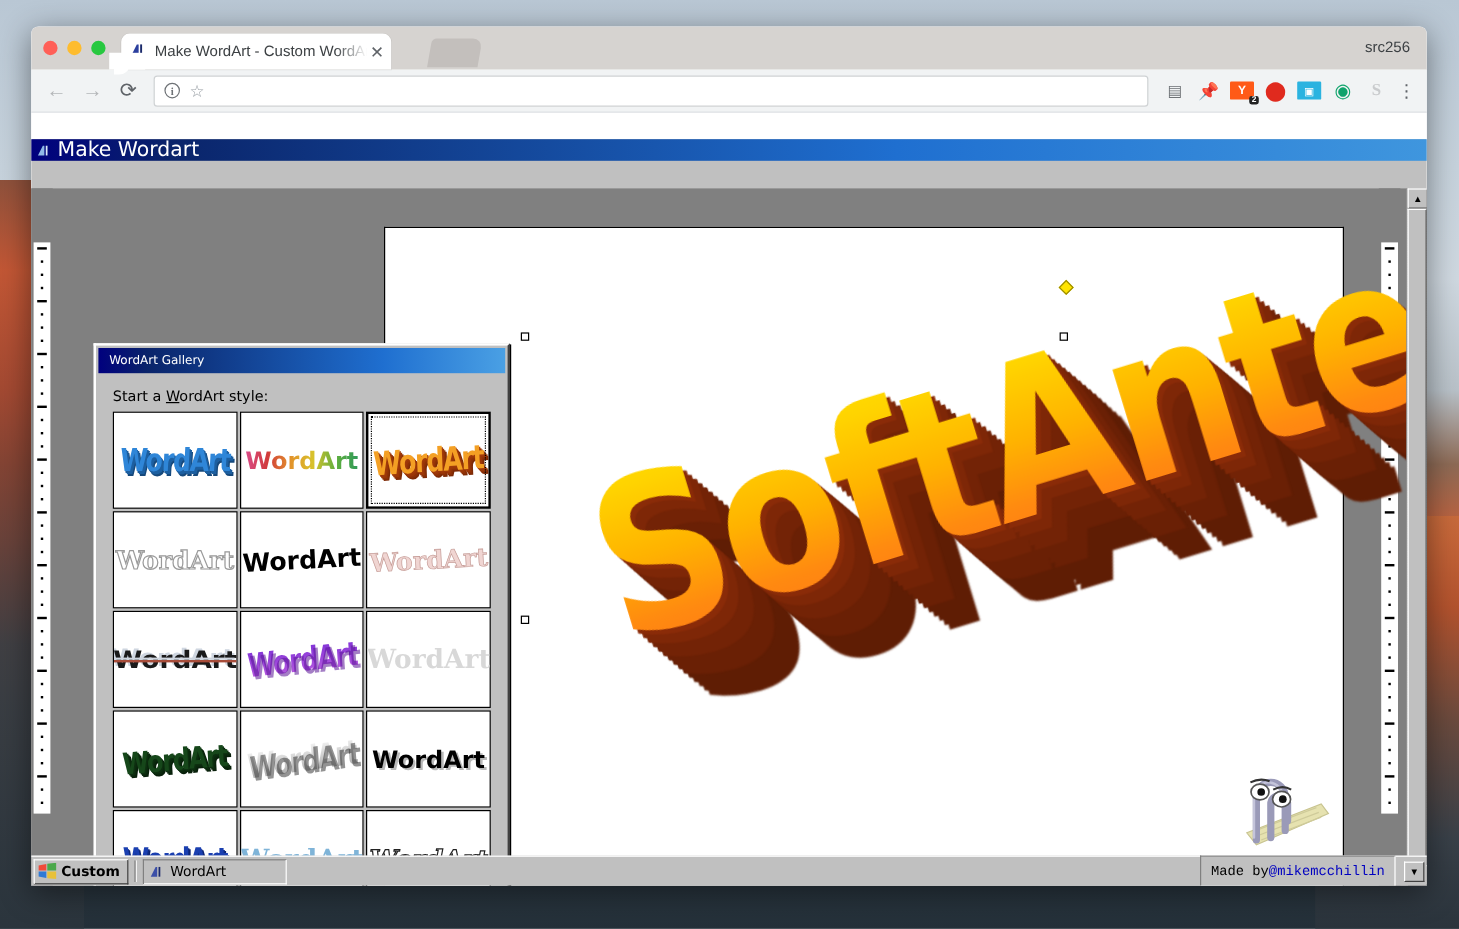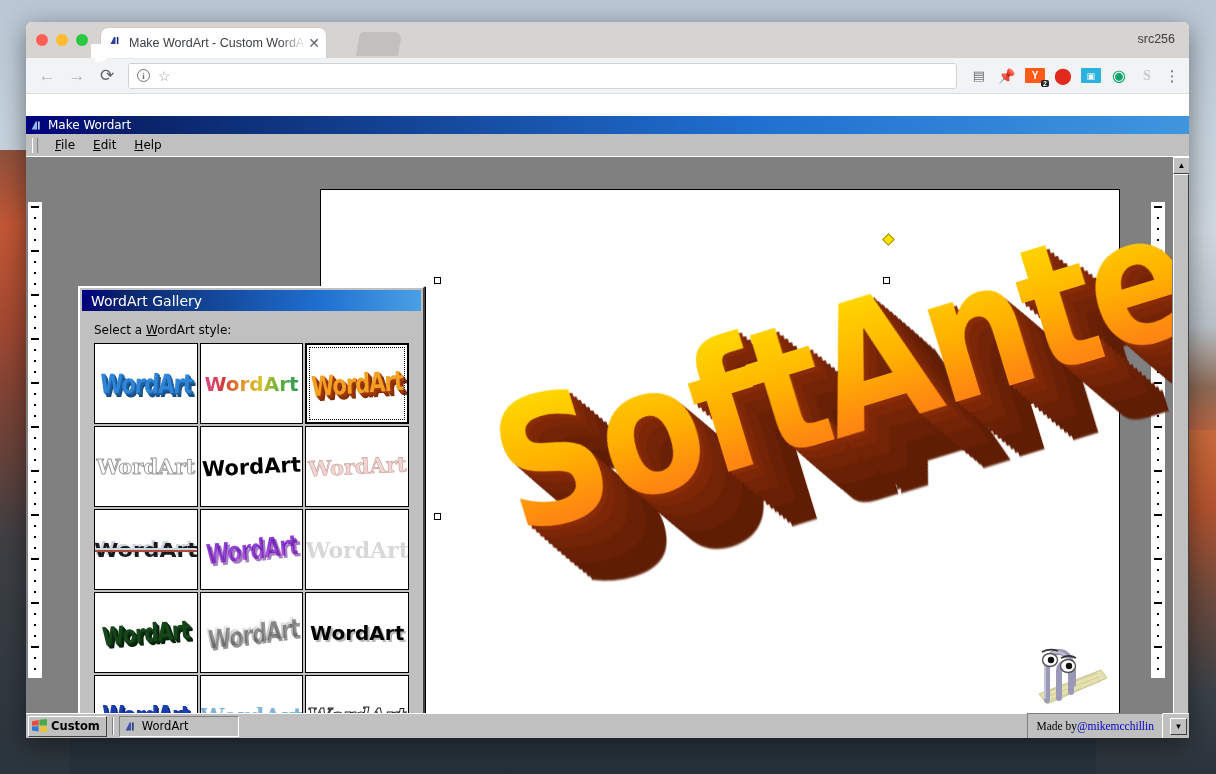--- a/index.html
+++ b/index.html
@@ -89,21 +89,21 @@
 
   .winapp{
     position:absolute; left:0; top:22px; width:1163px; height:622px;
     background:#c0c0c0;
   }
   .win-title{
     height:18px; background:linear-gradient(90deg,#00007e 0%,#0a246a 10%,#1f6fd0 62%,#3f96de 100%);
     display:flex; align-items:center; padding:0 4px; gap:5px;
   }
   .win-title-ico{ width:13px; height:13px; }
-  .win-title-txt{ color:#fff; font-size:12px; font-family:"DejaVu Sans", sans-serif; }
+  .win-title-txt{ color:#fff; font-size:17px; font-family:"DejaVu Sans", sans-serif; }
   .menubar{
     height:23px; background:#c0c0c0; display:flex; align-items:center;
     padding-left:6px; gap:0;
     border-bottom:1px solid #fff;
   }
   .grip{ width:6px; height:15px; border-left:1px solid #fff; border-right:1px solid #808080;
          margin-right:8px;}
   .menu-item{ font-size:12px; color:#000; padding:2px 9px; font-family:"DejaVu Sans", sans-serif;}
   .menu-item u{ text-decoration:underline; }
 
@@ -171,21 +171,21 @@
     background:#c0c0c0;
     border-top:2px solid #fff; border-left:2px solid #fff;
     border-right:2px solid #404040; border-bottom:2px solid #404040;
     box-shadow:1px 1px 0 #000;
   }
   .dlg-title{
     height:21px; margin:2px;
     background:linear-gradient(90deg,#00007e 0%,#0a246a 12%,#1f6fd0 70%,#4aa0e4 100%);
     display:flex; align-items:center; padding-left:9px;
   }
-  .dlg-title span{ color:#fff; font-size:14px; font-family:"DejaVu Sans", sans-serif;}
+  .dlg-title span{ color:#fff; font-size:10px; font-family:"DejaVu Sans", sans-serif;}
   .dlg-label{ font-size:12px; margin:12px 0 6px 14px; font-family:"DejaVu Sans", sans-serif;}
   .dlg-label u{ text-decoration:underline; }
   .grid{
     margin:0 14px; display:grid; grid-template-columns:repeat(3,1fr);
     gap:2px; background:#c0c0c0;
   }
   .cell{
     height:81px; background:#fff; border:1px solid #000;
     display:flex; align-items:center; justify-content:center; overflow:hidden;
     position:relative;
@@ -212,21 +212,21 @@
   .tsep{ width:2px; height:18px; border-left:1px solid #808080; border-right:1px solid #fff; margin:0 2px;}
   .taskitem{
     height:21px; padding:0 8px 0 4px; display:flex; align-items:center; gap:5px;
     background:#c0c0c0; font-size:11.5px; font-family:"DejaVu Sans", sans-serif;
     border-top:1px solid #808080; border-left:1px solid #808080;
     border-right:1px solid #fff; border-bottom:1px solid #fff;
     min-width:120px;
   }
   .tray{
     margin-left:auto; height:21px; padding:12px 8px; display:flex; align-items:center;
-    font-size:11.5px; font-family:Liberation Serif, serif;
+    font-size:11.5px; font-family:Liberation Mono, monospace;
     border-top:1px solid #808080; border-left:1px solid #808080;
     border-right:1px solid #fff; border-bottom:1px solid #fff;justify-content:space-between;
   }
   .tray b{ color:#0000c0; font-weight:normal; }
   .tray-down{
     width:17px; height:17px; margin-left:4px; background:#c0c0c0; font-size:8px;
     display:flex; align-items:center; justify-content:center;
     border-top:1px solid #fff; border-left:1px solid #fff;
     border-right:1px solid #404040; border-bottom:1px solid #404040;
   }
@@ -281,26 +281,20 @@
 
     <div class="winapp">
       <div class="win-title">
         <svg class="win-title-ico" viewBox="0 0 16 16">
           <path d="M2 13 L7 3 L8.6 3 L8.6 13 Z" fill="#8fb8e8"></path>
           <rect x="10" y="3" width="1.8" height="10" fill="#dbe8f7"></rect>
         </svg>
         <span class="win-title-txt">Make Wordart</span>
       </div>
 
-      <div class="menubar">
-        <div class="grip"></div>
-        <div class="menu-item"><u>F</u>ile</div>
-        <div class="menu-item"><u>E</u>dit</div>
-        <div class="menu-item"><u>H</u>elp</div>
-      </div>
 
       <div class="app-body">
 
         <div class="vruler">
           <div class="track" id="ruler-left">
               <div class="tick" style="top: 4px; width: 8px; height: 2px;"></div>
               <div class="tick" style="top: 15px; width: 2px; height: 2px;"></div>
               <div class="tick" style="top: 26px; width: 2px; height: 2px;"></div>
               <div class="tick" style="top: 37px; width: 2px; height: 2px;"></div>
               <div class="tick" style="top: 48px; width: 8px; height: 2px;"></div>
@@ -433,21 +427,21 @@
           <div class="sbtn" style="position:absolute;bottom:0;left:0;">▼</div>
         </div>
       </div>
     </div>
 
     <div class="dialog">
       <div class="dlg-title">
         <span>WordArt Gallery</span>
       </div>
       <div class="dlg-label">
-        <span>Select a </span><u>W</u><span>ordArt style:</span>
+        <span>Start a </span><u>W</u><span>ordArt style:</span>
       </div>
       <div class="grid" id="style-grid">
           <div class="cell">
             <div class="wa" style="color:#2f86d8; text-shadow:1px 1px 0 #1d5fa0, 2px 2px 0 #1d5fa0, 3px 3px 0 #16497c; transform:scaleY(1.25) skewX(-4deg); font-size:21px; letter-spacing:-1px;">WordArt</div>
           </div>
           <div class="cell">
             <div class="wa" style="background:linear-gradient(90deg,#d94b8a,#d13b3b,#e2922b,#d8c22c,#5fae3e,#2f9a5a); -webkit-background-clip:text; background-clip:text; color:transparent; font-size:20px;">WordArt</div>
           </div>
           <div class="cell selected">
             <div class="wa" style="color:#f4a024; text-shadow:1px 1px 0 #a03a0a, 2px 2px 0 #9a3608, 3px 3px 0 #8c3007, 4px 4px 0 #7d2a06; transform:scaleY(1.3) rotate(-3deg); font-size:21px; letter-spacing:-1px;">WordArt</div>

